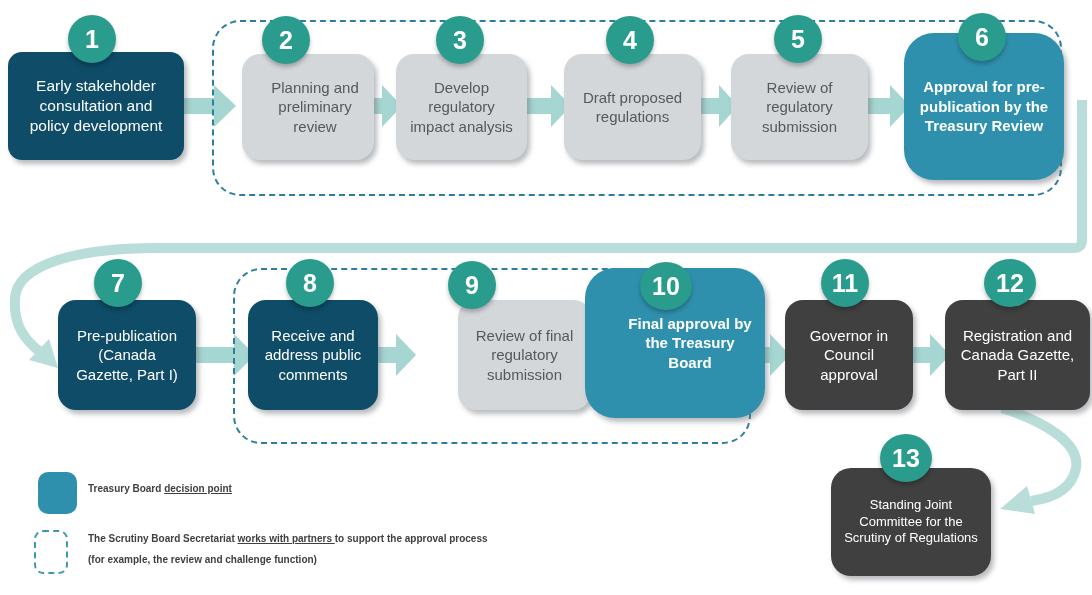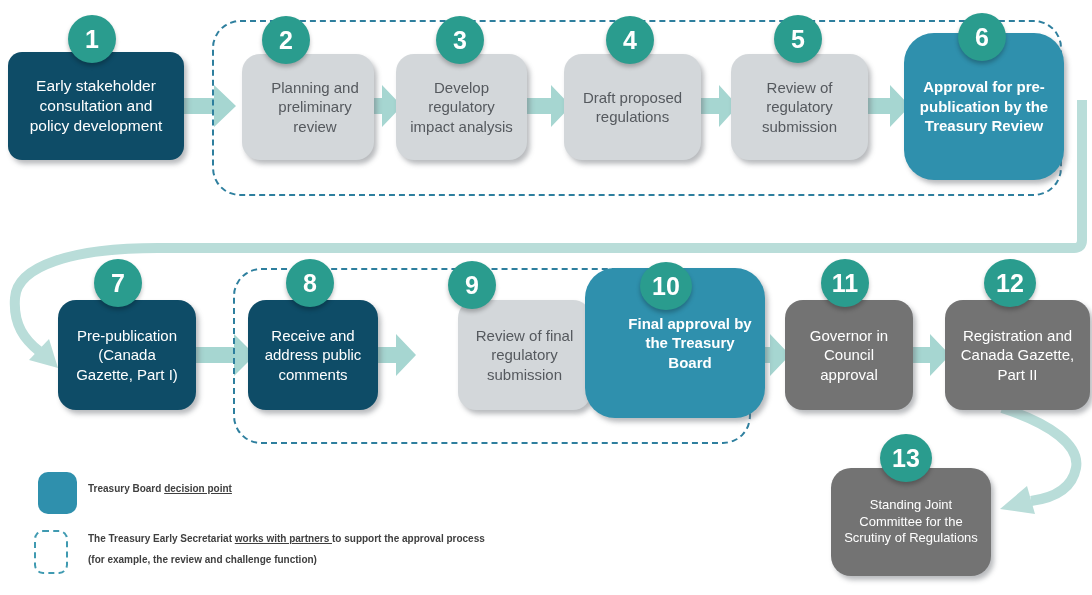--- a/index.html
+++ b/index.html
@@ -13,21 +13,21 @@
   .dashedbox{position:absolute;border:2px dashed #2e7f9e;border-radius:28px;z-index:2;background:transparent;}
   .dash1{left:212px;top:20px;width:846px;height:172px;}
   .dash2{left:233px;top:268px;width:514px;height:172px;}
 
   
   .node{position:absolute;z-index:3;display:flex;align-items:center;justify-content:center;
         text-align:center;box-sizing:border-box;padding:8px 10px;border-radius:18px;
         font-size:15px;line-height:1.3;box-shadow:3px 4px 5px rgba(100,105,110,.45);}
   .navy{background:#0e4c67;color:#ffffff;}
   .lightgray{background:#d3d7da;color:#55595e;}
-  .midgray{background:#737373;color:#ffffff;}
+  .midgray{background:#404040;color:#ffffff;}
   .teal{background:#2f90ad;color:#ffffff;font-weight:bold;}
 
   .s1{left:8px;top:52px;width:176px;height:108px;border-radius:14px;font-size:15.5px;}
   .s2{left:242px;top:54px;width:132px;height:106px;padding-left:24px;}
   .s3{left:396px;top:54px;width:131px;height:106px;}
   .s4{left:564px;top:54px;width:137px;height:106px;}
   .s5{left:731px;top:54px;width:137px;height:106px;}
   .s6{left:904px;top:33px;width:160px;height:147px;border-radius:30px;}
   .s7{left:58px;top:300px;width:138px;height:110px;}
   .s8{left:248px;top:300px;width:130px;height:110px;}
@@ -140,17 +140,17 @@
   <div class="badge c11">11</div>
   <div class="badge c12">12</div>
   <div class="badge c13">13</div>
 
   <div class="legend-swatch"></div>
   <div class="legend-text t1">
     <span>Treasury Board </span><span class="u">decision point</span>
   </div>
   <div class="legend-dash"></div>
   <div class="legend-text t2">
-    <span>The Treasury Early Secretariat </span><span class="u">works with partners </span><span>to support the approval process</span><br>
+    <span>The Scrutiny Board Secretariat </span><span class="u">works with partners </span><span>to support the approval process</span><br>
     <span>(for example, the review and challenge function)</span>
   </div>
 
 </div>
 
 </body></html>

